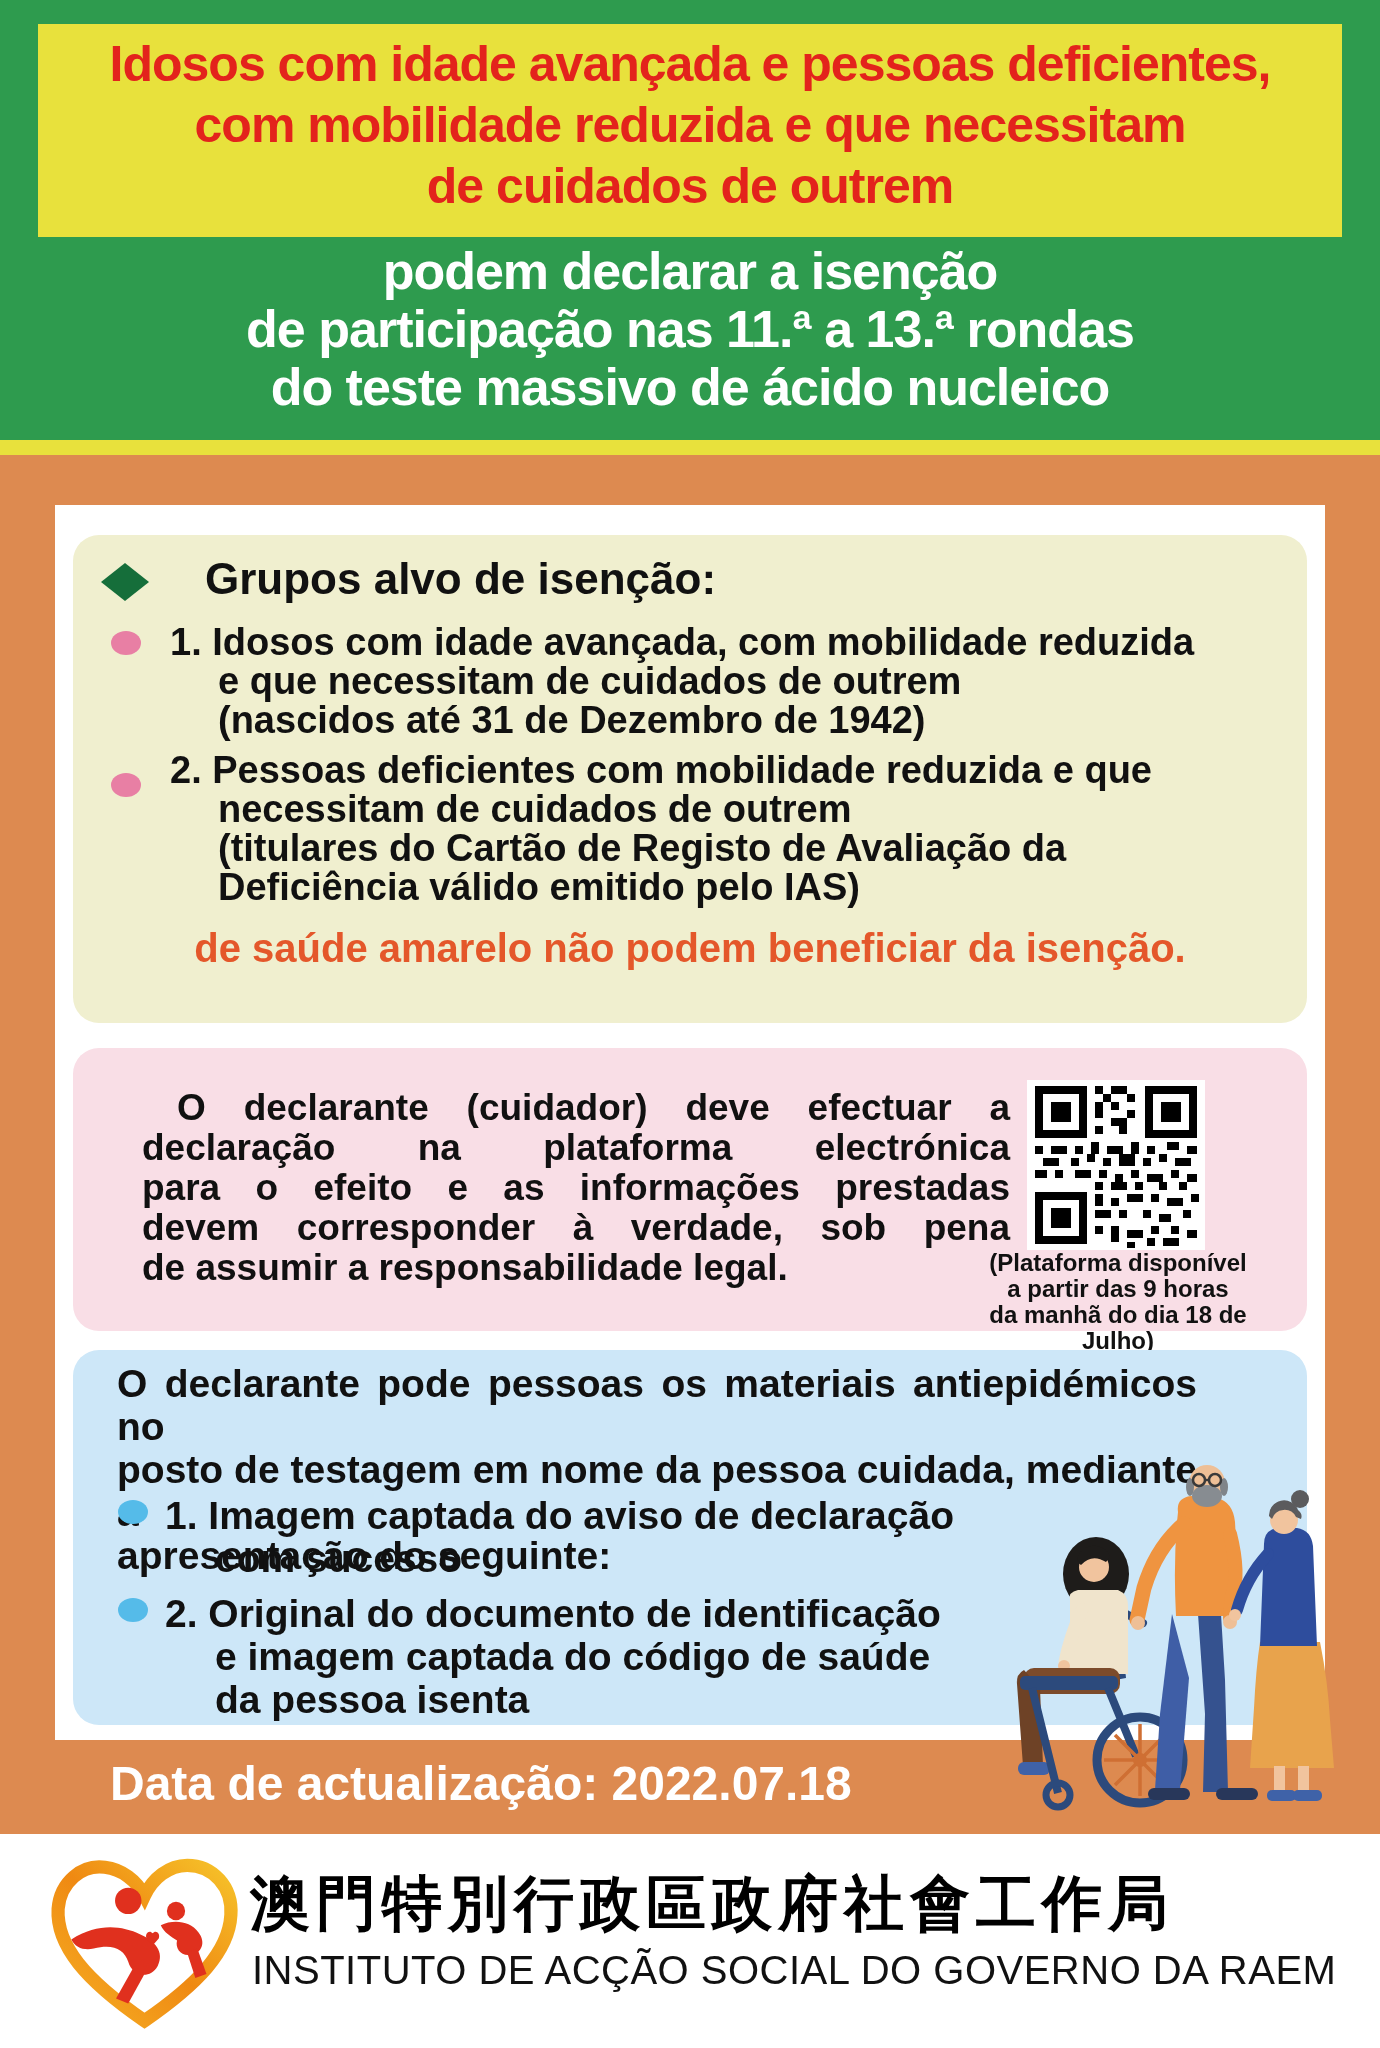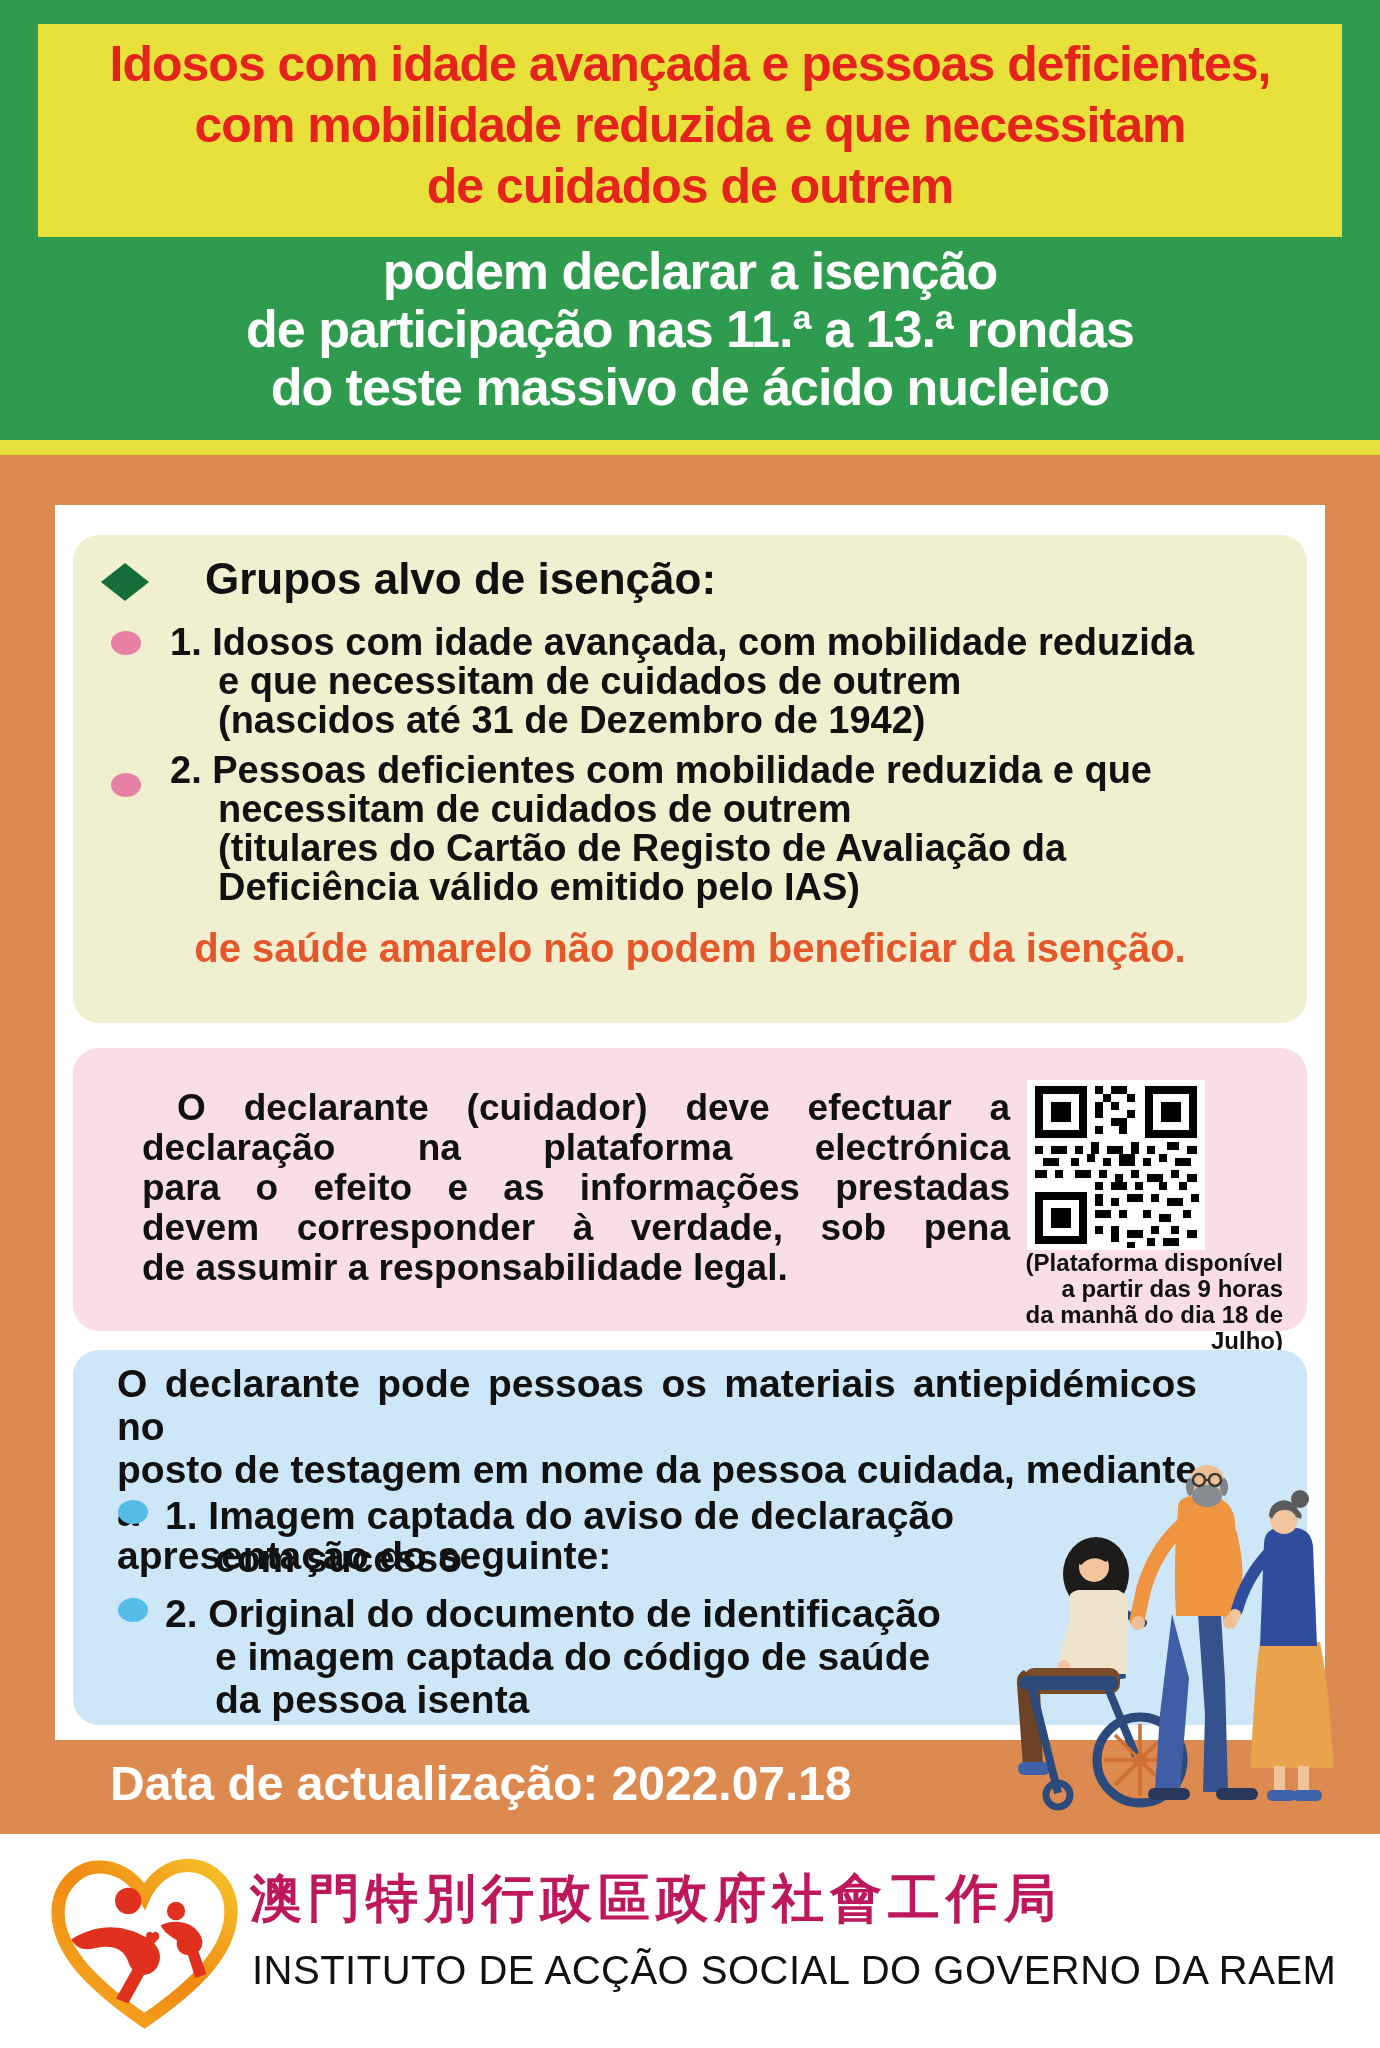--- a/index.html
+++ b/index.html
@@ -34,35 +34,35 @@
   .ln-first{margin-left:97px;}
   .ln-cont{margin-left:145px;}
   .attention{position:absolute;left:0;top:392px;width:100%;text-align:center;color:#e4572a;}
   .attention .ln{font-size:40px;line-height:43px;}
   
   .decl-para{position:absolute;left:69px;top:40px;width:868px;}
   .decl-line{font-size:37px;line-height:40px;text-align:justify;text-align-last:justify;}
   .decl-line.first{width:833px;margin-left:35px;}
   .decl-line.last{text-align-last:left;}
   .qr-wrap{position:absolute;left:954px;top:32px;width:178px;height:170px;background:#ffffff;}
-  .qr-caption{position:absolute;left:880px;top:202px;width:330px;text-align:right;}
+  .qr-caption{position:absolute;left:880px;top:202px;width:330px;text-align:center;}
   .qr-caption .ln{font-size:24px;line-height:26px;}
   
   .blue-intro{position:absolute;left:44px;top:12px;width:1080px;}
   .blue-intro .ln{font-size:39px;line-height:43px;}
   .jst{text-align:justify;text-align-last:justify;}
   .blue-item{position:absolute;left:0;width:100%;}
   .blue-item .ln{font-size:39px;line-height:43px;}
   .bln-first{margin-left:92px;}
   .bln-cont{margin-left:142px;}
   
   .update-banner{position:absolute;left:110px;top:1756px;font-size:48px;color:#ffffff;}
   .footer{position:absolute;left:0;top:1834px;width:1380px;height:214px;background:#ffffff;}
-  .footer-zh{position:absolute;left:250px;top:30px;font-size:52px;letter-spacing:6px;
-    font-family:"DejaVu Sans","Liberation Sans",sans-serif;color:#be185d;}
+  .footer-zh{position:absolute;left:250px;top:30px;font-size:60px;letter-spacing:6px;
+    font-family:"DejaVu Sans","Liberation Sans",sans-serif;color:#000000;}
   .footer-pt{position:absolute;left:252px;top:114px;font-size:40px;font-weight:normal;
     letter-spacing:0.5px;color:#111;}
   .logo{position:absolute;left:42px;top:14px;}
   .illu{position:absolute;left:1012px;top:1392px;z-index:5;}
 </style>
 </head>
 <body>
 
 <div id="poster">
 

